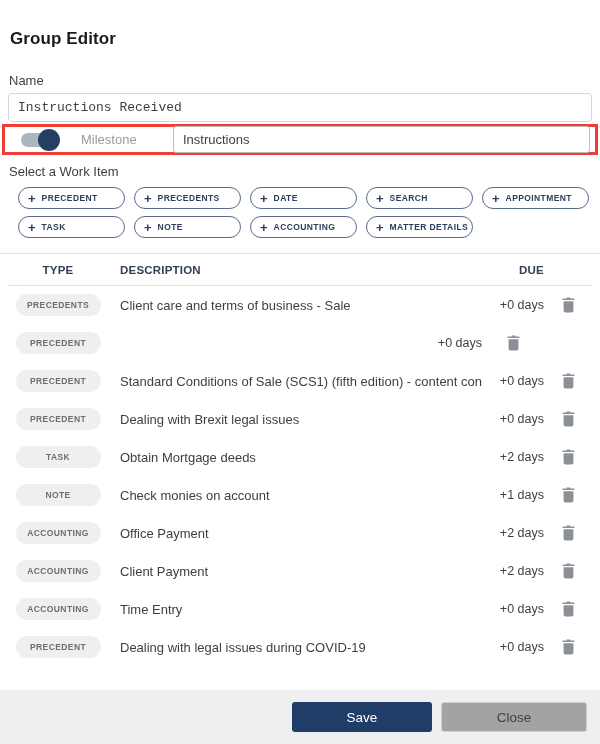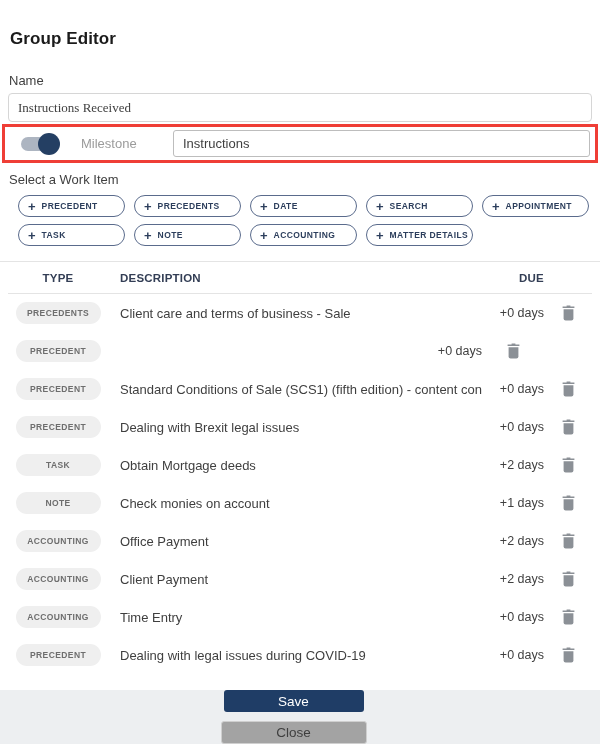--- a/index.html
+++ b/index.html
@@ -23,28 +23,28 @@
     color: #3f3f3f;
   }
   .name-input {
     display: block;
     margin: 0 8px;
     width: 584px;
     height: 29px;
     border: 1px solid #d6d6d6;
     border-radius: 4px;
     padding: 4px 9px;
-    font-family: Liberation Serif, serif;
+    font-family: Liberation Mono, monospace;
     font-size: 13px;
     color: #3f3f3f;
     outline: none;
   }
   .milestone-box {
     margin: 2px 2px 0 2px;
-    height: 39px;
+    height: 31px;
     border: 3px solid #ef3e36;
     display: flex;
     align-items: center;
   }
   .toggle {
     margin-left: 16px;
     width: 36px; height: 14px;
     background: #adb5c1;
     border-radius: 7px;
     position: relative;
@@ -178,21 +178,20 @@
   .footer {
     position: absolute;
     left: 0; right: 0; bottom: 0;
     height: 54px;
     background: #edeff1;
     display: flex;
     align-items: center;
     justify-content: flex-end;
     gap: 9px;
     padding-right: 13px;
-    flex-direction: column;
   }
   .save-btn {
     width: 140px; height: 30px;
     background: #1f3d66;
     color: #ffffff;
     border: none;
     border-radius: 3px;
     font-family: inherit;
     font-size: 13.5px;
     cursor: pointer;

